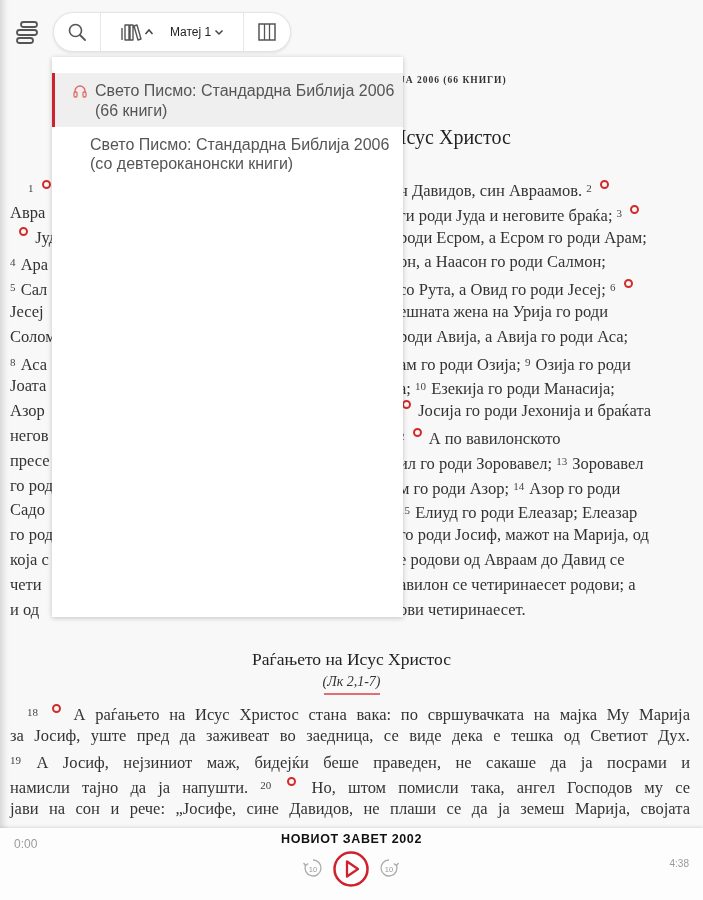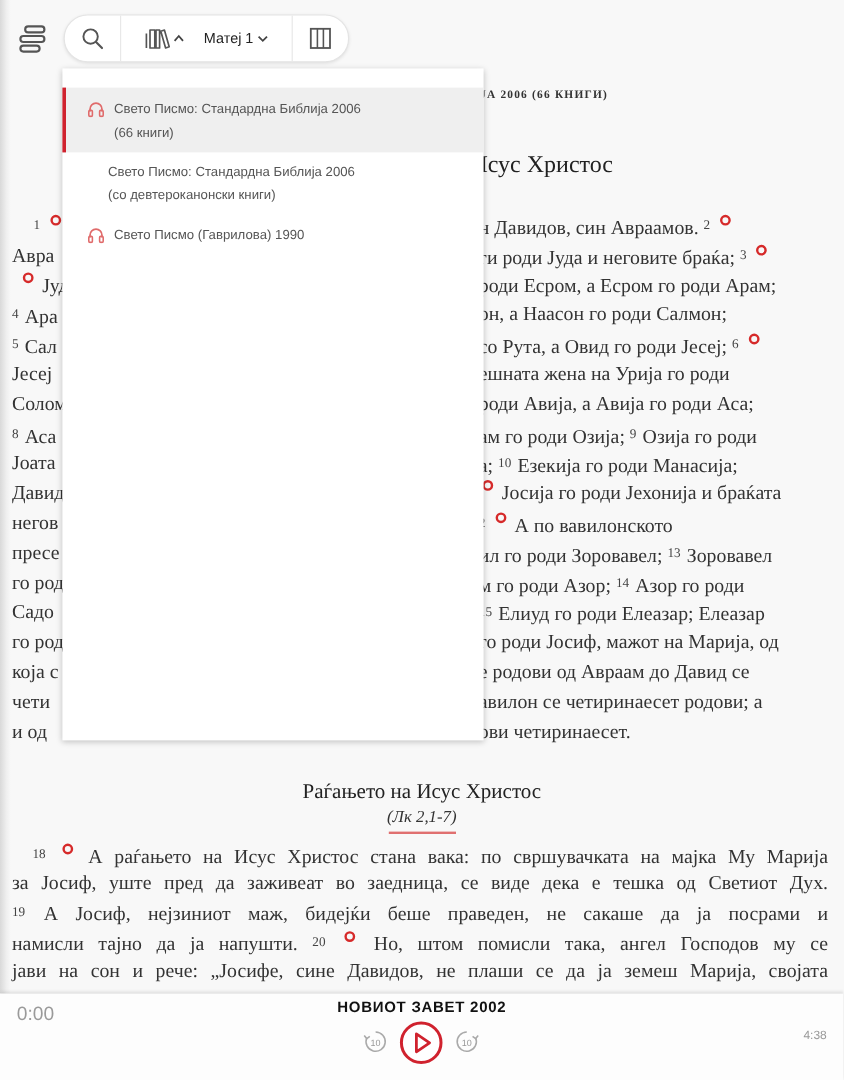--- a/index.html
+++ b/index.html
@@ -32,29 +32,29 @@
 
   .sec2-title { position:absolute; left:0; width:703px; top:649px; text-align:center; font-size:17.5px; font-weight:normal; color:#222; }
   .sec2-ref { position:absolute; left:0; width:703px; top:674px; text-align:center; font-size:14px; font-style:italic; color:#333; }
   .sec2-ref-bar { position:absolute; left:324px; top:693px; width:56px; height:2px; background:#e07070; }
   .jline { position:absolute; height:24px; line-height:24px; font-size:16.5px; white-space:nowrap; color:#333;
     text-align:justify; text-align-last:justify; }
 
   
   .dropdown { position:absolute; left:52px; top:57px; width:351px; height:560px; background:#fff;
     box-shadow:0 1px 5px rgba(0,0,0,.22); font-family:"Liberation Sans", sans-serif; }
-  .dd-item { position:absolute; left:0; width:351px; box-sizing:border-box; cursor:pointer; color:#555; font-size:11px; }
+  .dd-item { position:absolute; left:0; width:351px; box-sizing:border-box; cursor:pointer; color:#555; font-size:16px; }
   .dd-item.sel { background:#efefef; border-left:3px solid #d0222e; }
   .dd-item .txt { position:absolute; left:38px; white-space:nowrap; }
   .dd-item .ico { position:absolute; left:21px; width:14px; height:14px; }
 
   
   .player { position:absolute; left:0; top:828px; width:703px; height:72px; background:#fdfdfd;
     box-shadow:0 -1px 3px rgba(0,0,0,.12); font-family:"Liberation Sans", sans-serif; }
-  .p-elapsed { position:absolute; left:14px; top:9px; font-size:16px; color:#9a9a9a; }
+  .p-elapsed { position:absolute; left:14px; top:9px; font-size:12px; color:#9a9a9a; }
   .p-duration { position:absolute; right:14px; top:9px; font-size:10px; color:#9a9a9a;margin-top:21px; }
   .p-title { position:absolute; left:0; width:703px; top:4px; text-align:center; font-size:12.5px; font-weight:bold; letter-spacing:.6px; color:#111; }
   .p-btn { position:absolute; cursor:pointer; }
 </style>
 </head>
 <body>
 
 <div class="left-shade"></div>
 
 <div class="menu-btn">
@@ -114,21 +114,21 @@
     <div class="line" style="left: 10px; top: 275.2px;"><span class="vn">5</span> Сал</div>
     <div class="line" style="left: 399px; top: 275.2px;">со Рута, а Овид го роди Јесеј; <span class="vn">6</span> <span class="mk"></span></div>
     <div class="line" style="left: 10px; top: 300px;">Јесеј</div>
     <div class="line" style="left: 399px; top: 300px;">ешната жена на Урија го роди</div>
     <div class="line" style="left: 10px; top: 324.8px;">Солом</div>
     <div class="line" style="left: 399px; top: 324.8px;">роди Авија, а Авија го роди Аса;</div>
     <div class="line" style="left: 10px; top: 349.6px;"><span class="vn">8</span> Аса</div>
     <div class="line" style="left: 399px; top: 349.6px;">ам го роди Озија; <span class="vn">9</span> Озија го роди</div>
     <div class="line" style="left: 10px; top: 374.4px;">Јоата</div>
     <div class="line" style="left: 399px; top: 374.4px;">а; <span class="vn">10</span> Езекија го роди Манасија;</div>
-    <div class="line" style="left: 10px; top: 399.2px;">Давид</div>
+    <div class="line" style="left: 10px; top: 399.2px;">Азор</div>
     <div class="line" style="left: 399px; top: 399.2px;">  <span class="mk"></span> Јосија го роди Јехонија и браќата</div>
     <div class="line" style="left: 10px; top: 424px;">негов</div>
     <div class="line" style="left: 399px; top: 424px;"><span class="vn">2</span> <span class="mk"></span> А по вавилонското</div>
     <div class="line" style="left: 10px; top: 448.8px;">пресе</div>
     <div class="line" style="left: 399px; top: 448.8px; text-align: right;">ил го роди Зоровавел; <span class="vn">13</span> Зоровавел</div>
     <div class="line" style="left: 10px; top: 473.6px;">го род</div>
     <div class="line" style="left: 399px; top: 473.6px;">м го роди Азор; <span class="vn">14</span> Азор го роди</div>
     <div class="line" style="left: 10px; top: 498.4px;">Садо</div>
     <div class="line" style="left: 399px; top: 498.4px;">  <span class="vn">15</span> Елиуд го роди Елеазар; Елеазар</div>
     <div class="line" style="left: 10px; top: 523.2px;">го род</div>
@@ -159,28 +159,20 @@
           <rect x="1" y="8" width="3" height="5" rx="1" fill="none" stroke="#e06b6b" stroke-width="1.3"></rect>
           <rect x="10" y="8" width="3" height="5" rx="1" fill="none" stroke="#e06b6b" stroke-width="1.3"></rect>
         </svg></span>
       <div class="txt" style="top: 8px; line-height: 20px; left: 40px;">Свето Писмо: Стандардна Библија 2006</div>
       <div class="txt" style="top: 28px; line-height: 20px; left: 40px;">(66 книги)</div>
     </div>
     <div class="dd-item" style="top: 70px; height: 50px;">
       <div class="txt" style="top: 8px; line-height: 19px; left: 38px;">Свето Писмо: Стандардна Библија 2006</div>
       <div class="txt" style="top: 27px; line-height: 19px; left: 38px; text-align: center;">(со девтероканонски книги)</div>
     </div>
-    <div class="dd-item" style="top: 120px; height: 38px;">
-      <span class="ico" style="top: 12px; left: 21px;"><svg width="14" height="14" viewBox="0 0 14 14">
-          <path d="M2 9 V7 A5 5 0 0 1 12 7 V9" fill="none" stroke="#e06b6b" stroke-width="1.4"></path>
-          <rect x="1" y="8" width="3" height="5" rx="1" fill="none" stroke="#e06b6b" stroke-width="1.3"></rect>
-          <rect x="10" y="8" width="3" height="5" rx="1" fill="none" stroke="#e06b6b" stroke-width="1.3"></rect>
-        </svg></span>
-      <div class="txt" style="top: 9.5px; line-height: 19px; left: 43px;">Свето Писмо (Гаврилова) 1990</div>
-    </div>
   </div>
 
 <div class="player">
   <div class="p-elapsed">0:00</div>
   <div class="p-title">НОВИОТ ЗАВЕТ 2002</div>
   <div class="p-duration">4:38</div>
 
   <div class="p-btn" style="left:302px; top:29px;">
     <svg width="22" height="22" viewBox="0 0 22 22">
       <path d="M11 3 A8 8 0 1 1 3.6 8" fill="none" stroke="#aaa" stroke-width="1.3"></path>

